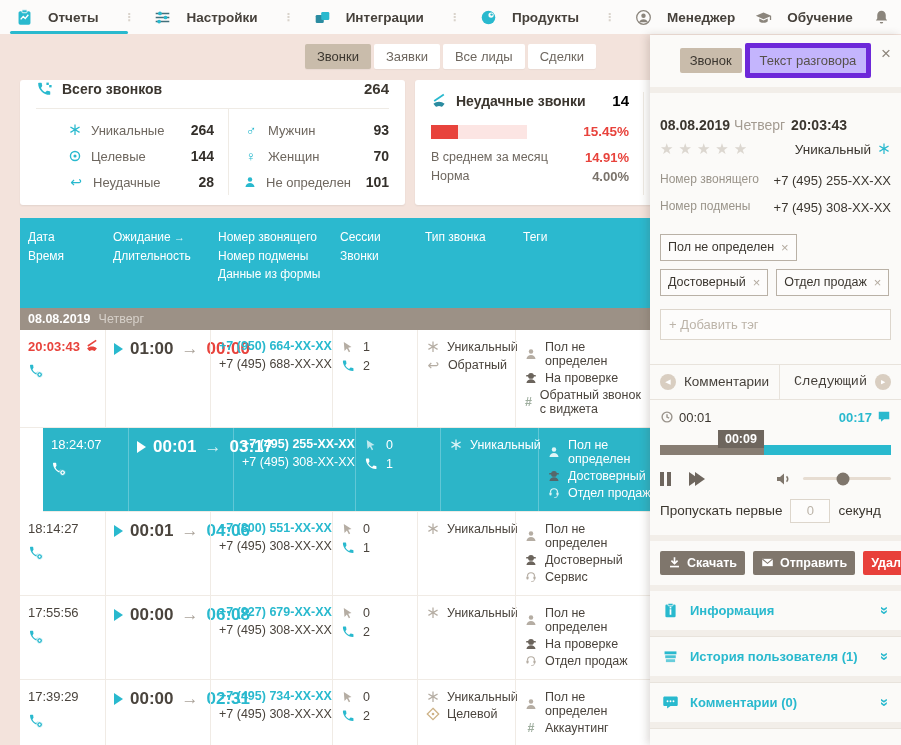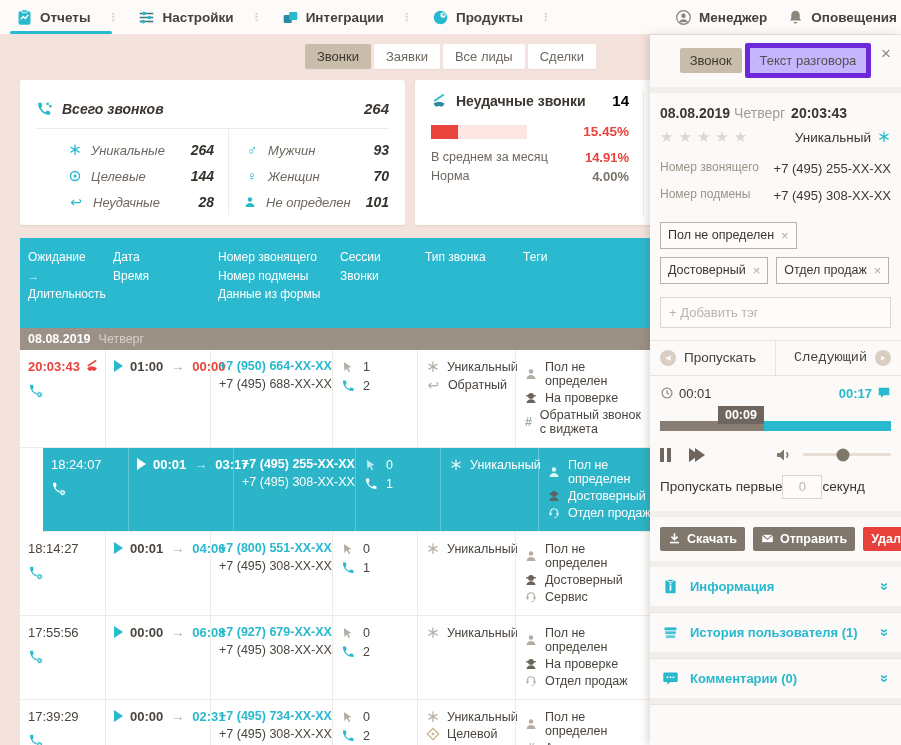--- a/index.html
+++ b/index.html
@@ -6,35 +6,35 @@
   html,body { width:901px; height:745px; }
   body {
     font-family:"Liberation Sans","DejaVu Sans",sans-serif;
     background:#f3e3dc; color:#3f3a34; overflow:hidden; position:relative;
   }
   .app { position:relative; width:901px; height:745px; }
 
   
   .topnav { height:34px; background:#fcfbfa; display:flex; justify-content:space-between; align-items:stretch; }
   .nav-group { display:flex; }
-  .nav-tab { position:relative; display:flex; align-items:center; gap:7px; padding:0 4px 0 16px; font-size:13.5px; font-weight:bold; color:#46413b; cursor:pointer; }
+  .nav-tab { position:relative; display:flex; align-items:center; gap:15px; padding:0 4px 0 16px; font-size:13.5px; font-weight:bold; color:#46413b; cursor:pointer; }
   .nav-tab .dots { color:#d9d3cb; font-size:11px; margin-left:10px; letter-spacing:0; }
   .nav-tab.active::after { content:""; position:absolute; left:10px; right:10px; bottom:0; height:3px; background:#29b9ce; border-radius:2px; }
   .nav-tab svg { width:17px; height:17px; }
 
   
   .main { position:absolute; top:34px; left:0; width:901px; }
   .subtabs { display:flex; justify-content:center; gap:3px; padding:10px 0 11px; }
   .subtab { padding:5px 12px; font-size:13px; color:#6e675f; background:#fff; border-radius:2px; cursor:pointer; box-shadow:0 1px 1px rgba(0,0,0,.04); }
   .subtab.active { background:#c9bcab; color:#3b362f; }
 
   
   .cards { display:flex; gap:10px; margin-left:20px; width:860px; align-items:stretch; }
   .card { background:#fff; border-radius:3px; box-shadow:0 1px 2px rgba(0,0,0,.07); }
-  .card-total { width:385px; padding:20px 16px 10px;font-style:italic; }
+  .card-total { width:385px; padding:0 16px 10px; }
   .card-head { display:flex; align-items:center; gap:10px; font-size:14px; font-weight:bold; color:#3b362f; padding-bottom:11px; border-bottom:1px solid #efebe5; }
   .card-head .val { margin-left:auto; font-size:15px; }
   .card-cols { display:flex;margin-left:32px; }
   .card-col { flex:1; padding-top:8px; }
   .card-col + .card-col { border-left:1px solid #efebe5; padding-left:14px; margin-left:14px; }
   .stat-row { display:flex; align-items:center; gap:9px; font-size:13px; color:#6e675f; padding:5px 0; }
   .stat-row .val { margin-left:auto; font-weight:bold; color:#332f2a; font-size:14px; }
   .g-male,.g-female { color:#29b9ce; font-weight:bold; font-size:14px; width:16px; text-align:center; }
   .g-return { color:#29b9ce; font-size:14px; width:16px; text-align:center; }
   .card-failed { flex:1; padding:12px 16px 10px; display:flex; overflow:hidden; }
@@ -59,21 +59,21 @@
   .group-row { background:#9c9186; color:#fff; font-size:12.5px; padding:4px 8px; font-weight:bold; }
   .group-row .day { color:#d6d0c9; font-weight:normal; margin-left:8px; }
   .trow { background:#fff; border-bottom:1px solid #f0ebe5; color:#4a443d; }
   .trow > div { padding:9px 8px; border-left:1px solid #f0ebe5; min-height:58px; }
   .trow > div:first-child { border-left:none; }
   .trow.selected { background:#2cb5c8; color:#fff;margin-left:23px; }
   .trow.selected > div { border-left-color:rgba(255,255,255,.25); border-bottom-color:#2cb5c8; }
   .time-line { display:flex; align-items:center; gap:5px; font-size:13px; }
   .time-red { color:#e8433c; font-weight:bold; }
   .cb-icon { margin-top:9px; }
-  .playcell { display:flex; gap:7px; align-items:center; font-weight:bold; font-size:13px; }
+  .playcell { display:flex; gap:7px; align-items:center; font-weight:bold; font-size:17px; }
   .tri { width:0; height:0; border-top:6px solid transparent; border-bottom:6px solid transparent; border-left:9px solid #29b9ce; flex-shrink:0; }
   .selected .tri { border-left-color:#fff; }
   .dur-teal { color:#29b9ce; } .dur-red { color:#e8433c; }
   .selected .dur-teal, .selected .dur-red, .selected .ph-teal { color:#fff; }
   .arr { color:#a9a198; font-weight:normal; padding:0 1px; }
   .selected .arr { color:rgba(255,255,255,.8); }
   .ph-teal { color:#29b9ce; font-weight:bold; white-space:nowrap; }
   .ph-dark { margin-top:4px; white-space:nowrap; }
   .sess-line { display:flex; align-items:center; gap:8px; padding:1px 0 4px; }
   .type-line, .tag-line { display:flex; align-items:center; gap:7px; padding:1.5px 0; }
@@ -83,21 +83,21 @@
   .ic16 { width:16px; height:16px; flex-shrink:0; display:block; }
 
   
   .panel { position:absolute; top:35px; right:0; width:251px; height:710px; background:#fbfaf8; box-shadow:-3px 0 8px rgba(80,60,50,.18); overflow:hidden; }
   .panel-tabs { display:flex; align-items:center; gap:3px; padding:8px 10px 9px; justify-content:center; position:relative; }
   .ptab { padding:5px 10px; font-size:13px; color:#57514a; cursor:pointer; border-radius:2px; }
   .ptab.active { background:#c9bcab; color:#3b362f; }
   .ptab.inactive { background:#c4b5fd; border:5px solid #6d28d9;text-align:center; }
   .pclose { position:absolute; right:10px; top:10px; color:#8d857b; font-size:17px; cursor:pointer; line-height:1; }
   .band { height:6px; background:#f2eee9; }
-  .pbody { padding:0 10px; }
+  .pbody { padding:12px 10px; }
   .pdate { padding:12px 0 4px; font-size:14px; font-weight:bold; color:#3b362f; }
   .pdate .day { color:#a39b91; font-weight:normal; margin:0 6px 0 4px; }
   .pstars { display:flex; align-items:center; padding:3px 0 10px; }
   .stars { color:#dcd7d0; font-size:15px; letter-spacing:5px; cursor:pointer; }
   .ptype { margin-left:auto; display:flex; align-items:center; gap:6px; font-size:13.5px; color:#3b362f; }
   .pfield { display:flex; align-items:flex-start; font-size:12px; color:#9a948a; padding:4px 0; }
   .pfield .fv { margin-left:auto; color:#3b362f; font-size:13px; text-align:right; max-width:126px; word-break:break-all; line-height:1.45; }
   .chips { display:flex; flex-wrap:wrap; gap:8px; padding:12px 0 2px; }
   .chip { display:flex; align-items:center; gap:7px; border:1px solid #b9b1a6; background:#fdfcfb; padding:5px 7px; font-size:12.5px; color:#3b362f; cursor:pointer; }
   .chip .x { color:#b3aa9f; font-size:13px; }
@@ -117,21 +117,21 @@
   .pbar-rest { flex:1; background:#29b9ce; cursor:pointer; }
   .pbadge { position:absolute; left:45%; transform:translateX(-100%); bottom:7px; background:#6e665e; color:#fff; font-size:12.5px; font-weight:bold; padding:2px 7px; }
   .pcontrols { display:flex; align-items:center; padding:4px 0 6px; }
   .pause { display:flex; gap:3px; cursor:pointer; }
   .pause i { display:block; width:4px; height:14px; background:#6e665e; }
   .ff { display:flex; margin-left:18px; cursor:pointer; }
   .ff i { width:0; height:0; border-top:7px solid transparent; border-bottom:7px solid transparent; border-left:10px solid #6e665e; }
   .vol { margin-left:auto; display:flex; align-items:center; gap:10px; }
   .vtrack { position:relative; width:88px; height:3px; background:#e7ddd2; border-radius:2px; cursor:pointer; }
   .vknob { position:absolute; left:45%; top:50%; transform:translate(-50%,-50%); width:13px; height:13px; border-radius:50%; background:#7f766c; }
-  .skip-row { display:flex; align-items:center; font-size:13.5px; color:#3b362f; padding:6px 0 12px; }
+  .skip-row { display:flex; align-items:center; gap:8px; font-size:13.5px; color:#3b362f; padding:6px 0 12px; }
   .skip-row input { width:40px; height:24px; border:1px solid #ddd6cc; background:#fdfcfb; text-align:center; font-size:13px; color:#6e675f; outline:none; }
   .skip-row input::placeholder { color:#bcb4a9; }
   .actions { display:flex; align-items:flex-start; gap:8px; padding:10px; }
   .btn { display:flex; align-items:center; gap:6px; color:#fff; font-size:12.5px; font-weight:bold; padding:5px 8px; border-radius:2px; cursor:pointer; white-space:nowrap; }
   .btn-gray { background:#7f766c; }
   .btn-red { background:#e8403a; margin-left:auto; }
   .icb { width:13px; height:13px; display:block; }
   .accordion { }
   .acc-item { display:flex; align-items:center; gap:11px; padding:11px 12px; background:#fbfaf8; border-top:1px solid #e8e3dc; color:#29b9ce; font-weight:bold; font-size:13px; cursor:pointer; }
   .acc-item:first-child { border-top:none; }
@@ -187,20 +187,27 @@
     <div class="nav-group">
       <div class="nav-tab">
         <svg class="icn" width="18" height="18" viewBox="0 0 20 20">
             <circle cx="10" cy="10" r="8" fill="none" stroke="#8b857c" stroke-width="1.5"></circle>
             <circle cx="10" cy="8" r="2.6" fill="#8b857c"></circle>
             <path d="M4.8 15.6a5.6 5.6 0 0110.4 0" fill="#8b857c"></path>
           </svg>
         <span>Менеджер</span>
       </div>
       <div class="nav-tab">
+        <svg class="icn" width="18" height="18" viewBox="0 0 20 20" fill="#8b857c">
+            <path d="M10 4L1 8l9 4 7.5-3.3V13H19V8z"></path>
+            <path d="M5 11.3V14c0 1.2 2.2 2.1 5 2.1s5-.9 5-2.1v-2.7l-5 2.2z"></path>
+          </svg>
+        <span>Обучение</span>
+      </div>
+      <div class="nav-tab">
         <svg class="icn" width="17" height="17" viewBox="0 0 20 20" fill="#8b857c">
             <path d="M10 2a5 5 0 00-5 5v4.2L3.4 13.6h13.2L15 11.2V7a5 5 0 00-5-5z"></path>
             <path d="M8 15.2a2 2 0 004 0z"></path>
           </svg>
         <span>Оповещения</span>
       </div>
     </div>
   </header>
 
   <div class="main">
@@ -312,22 +319,22 @@
           </div>
           <div class="frow">
             <span>Норма</span>
           </div>
         </div>
       </section>
     </div>
 
     <div class="table">
       <div class="gridrow thead">
+        <div><span>Дата</span><br><span>Время</span></div>
         <div><span>Ожидание</span> <span class="sort-arrow">→</span><br><span>Длительность</span></div>
-        <div><span>Дата</span><br><span>Время</span></div>
         <div><span>Номер звонящего</span><br><span>Номер подмены</span><br><span>Данные из формы</span></div>
         <div><span>Сессии</span><br><span>Звонки</span></div>
         <div><span>Тип звонка</span></div>
         <div><span>Теги</span></div>
       </div>
 
       <div class="group-row">
         <span>08.08.2019</span><span class="day">Четверг</span>
       </div>
 
@@ -743,21 +750,21 @@
           </div>
       </div>
       <div class="addtag">
         <input type="text" placeholder="+ Добавить тэг" style="">
       </div>
     </div>
 
     <div class="prevnext">
       <div class="pn">
         <span class="circ">◀</span>
-        <span>Пропускать</span>
+        <span>Комментарии</span>
       </div>
       <div class="pn next">
         <span>Следующий</span>
         <span class="circ">▶</span>
       </div>
     </div>
 
     <div class="player">
       <div class="ptime-row">
         <span class="l">

